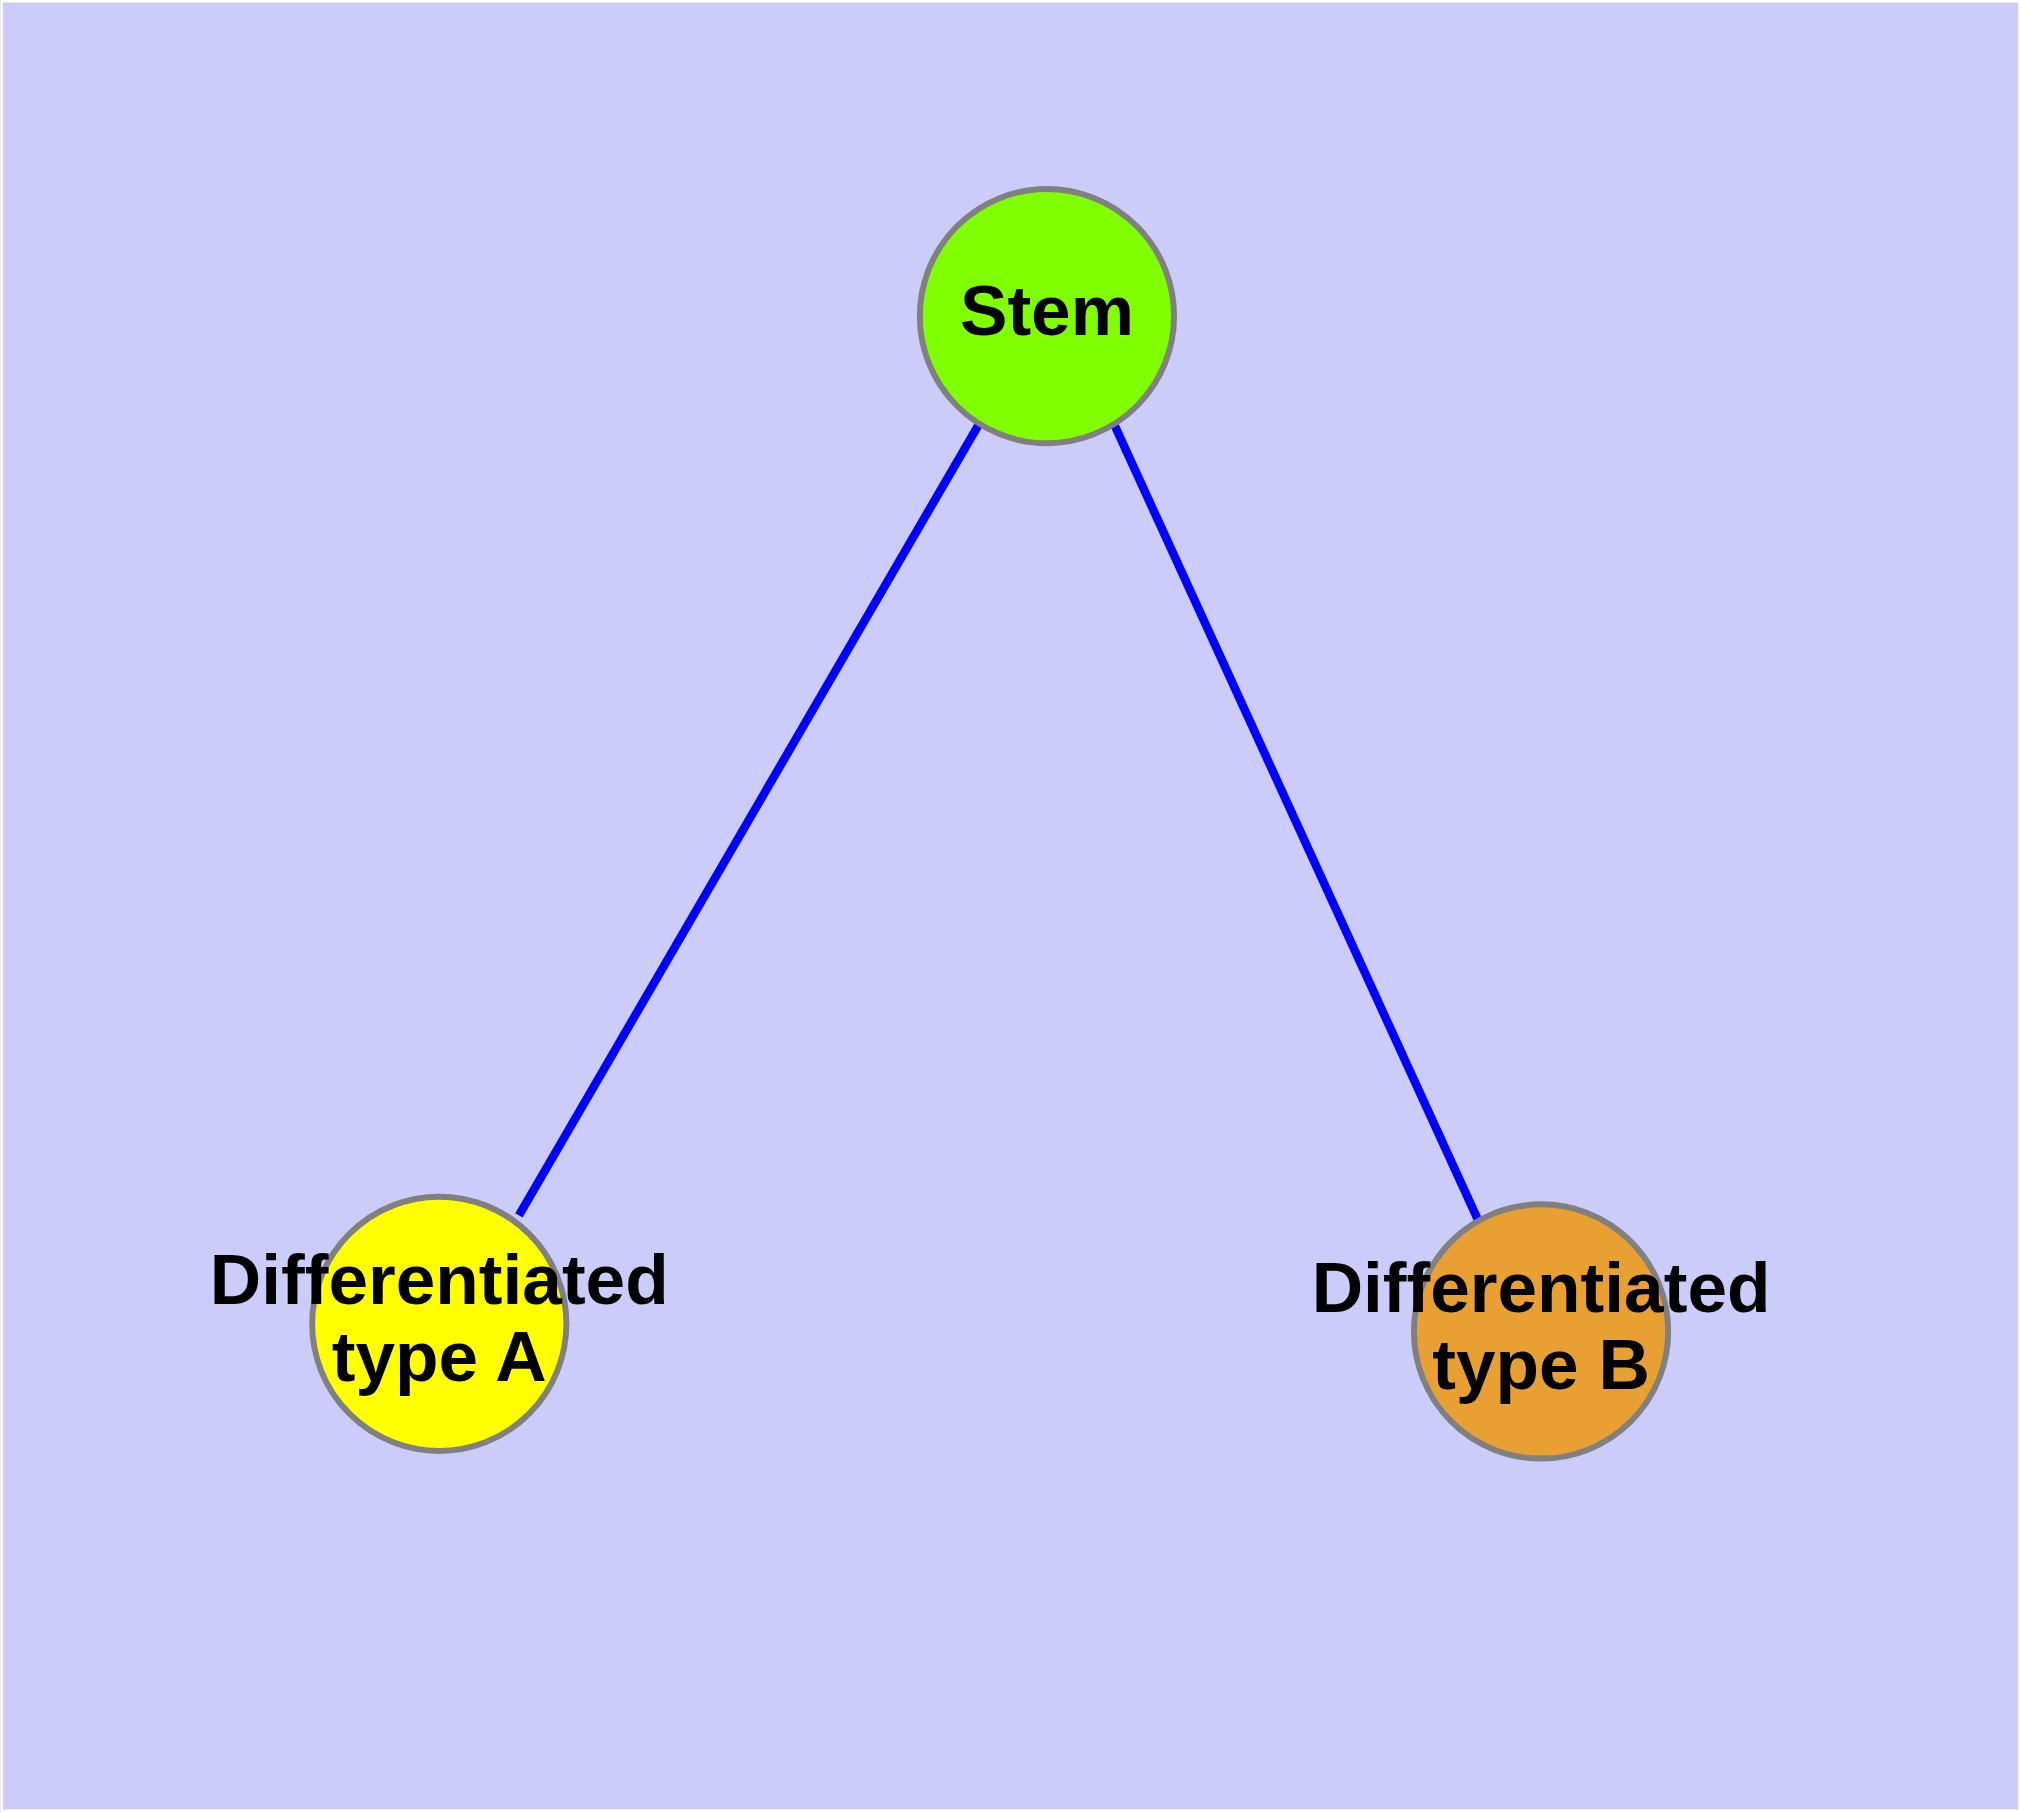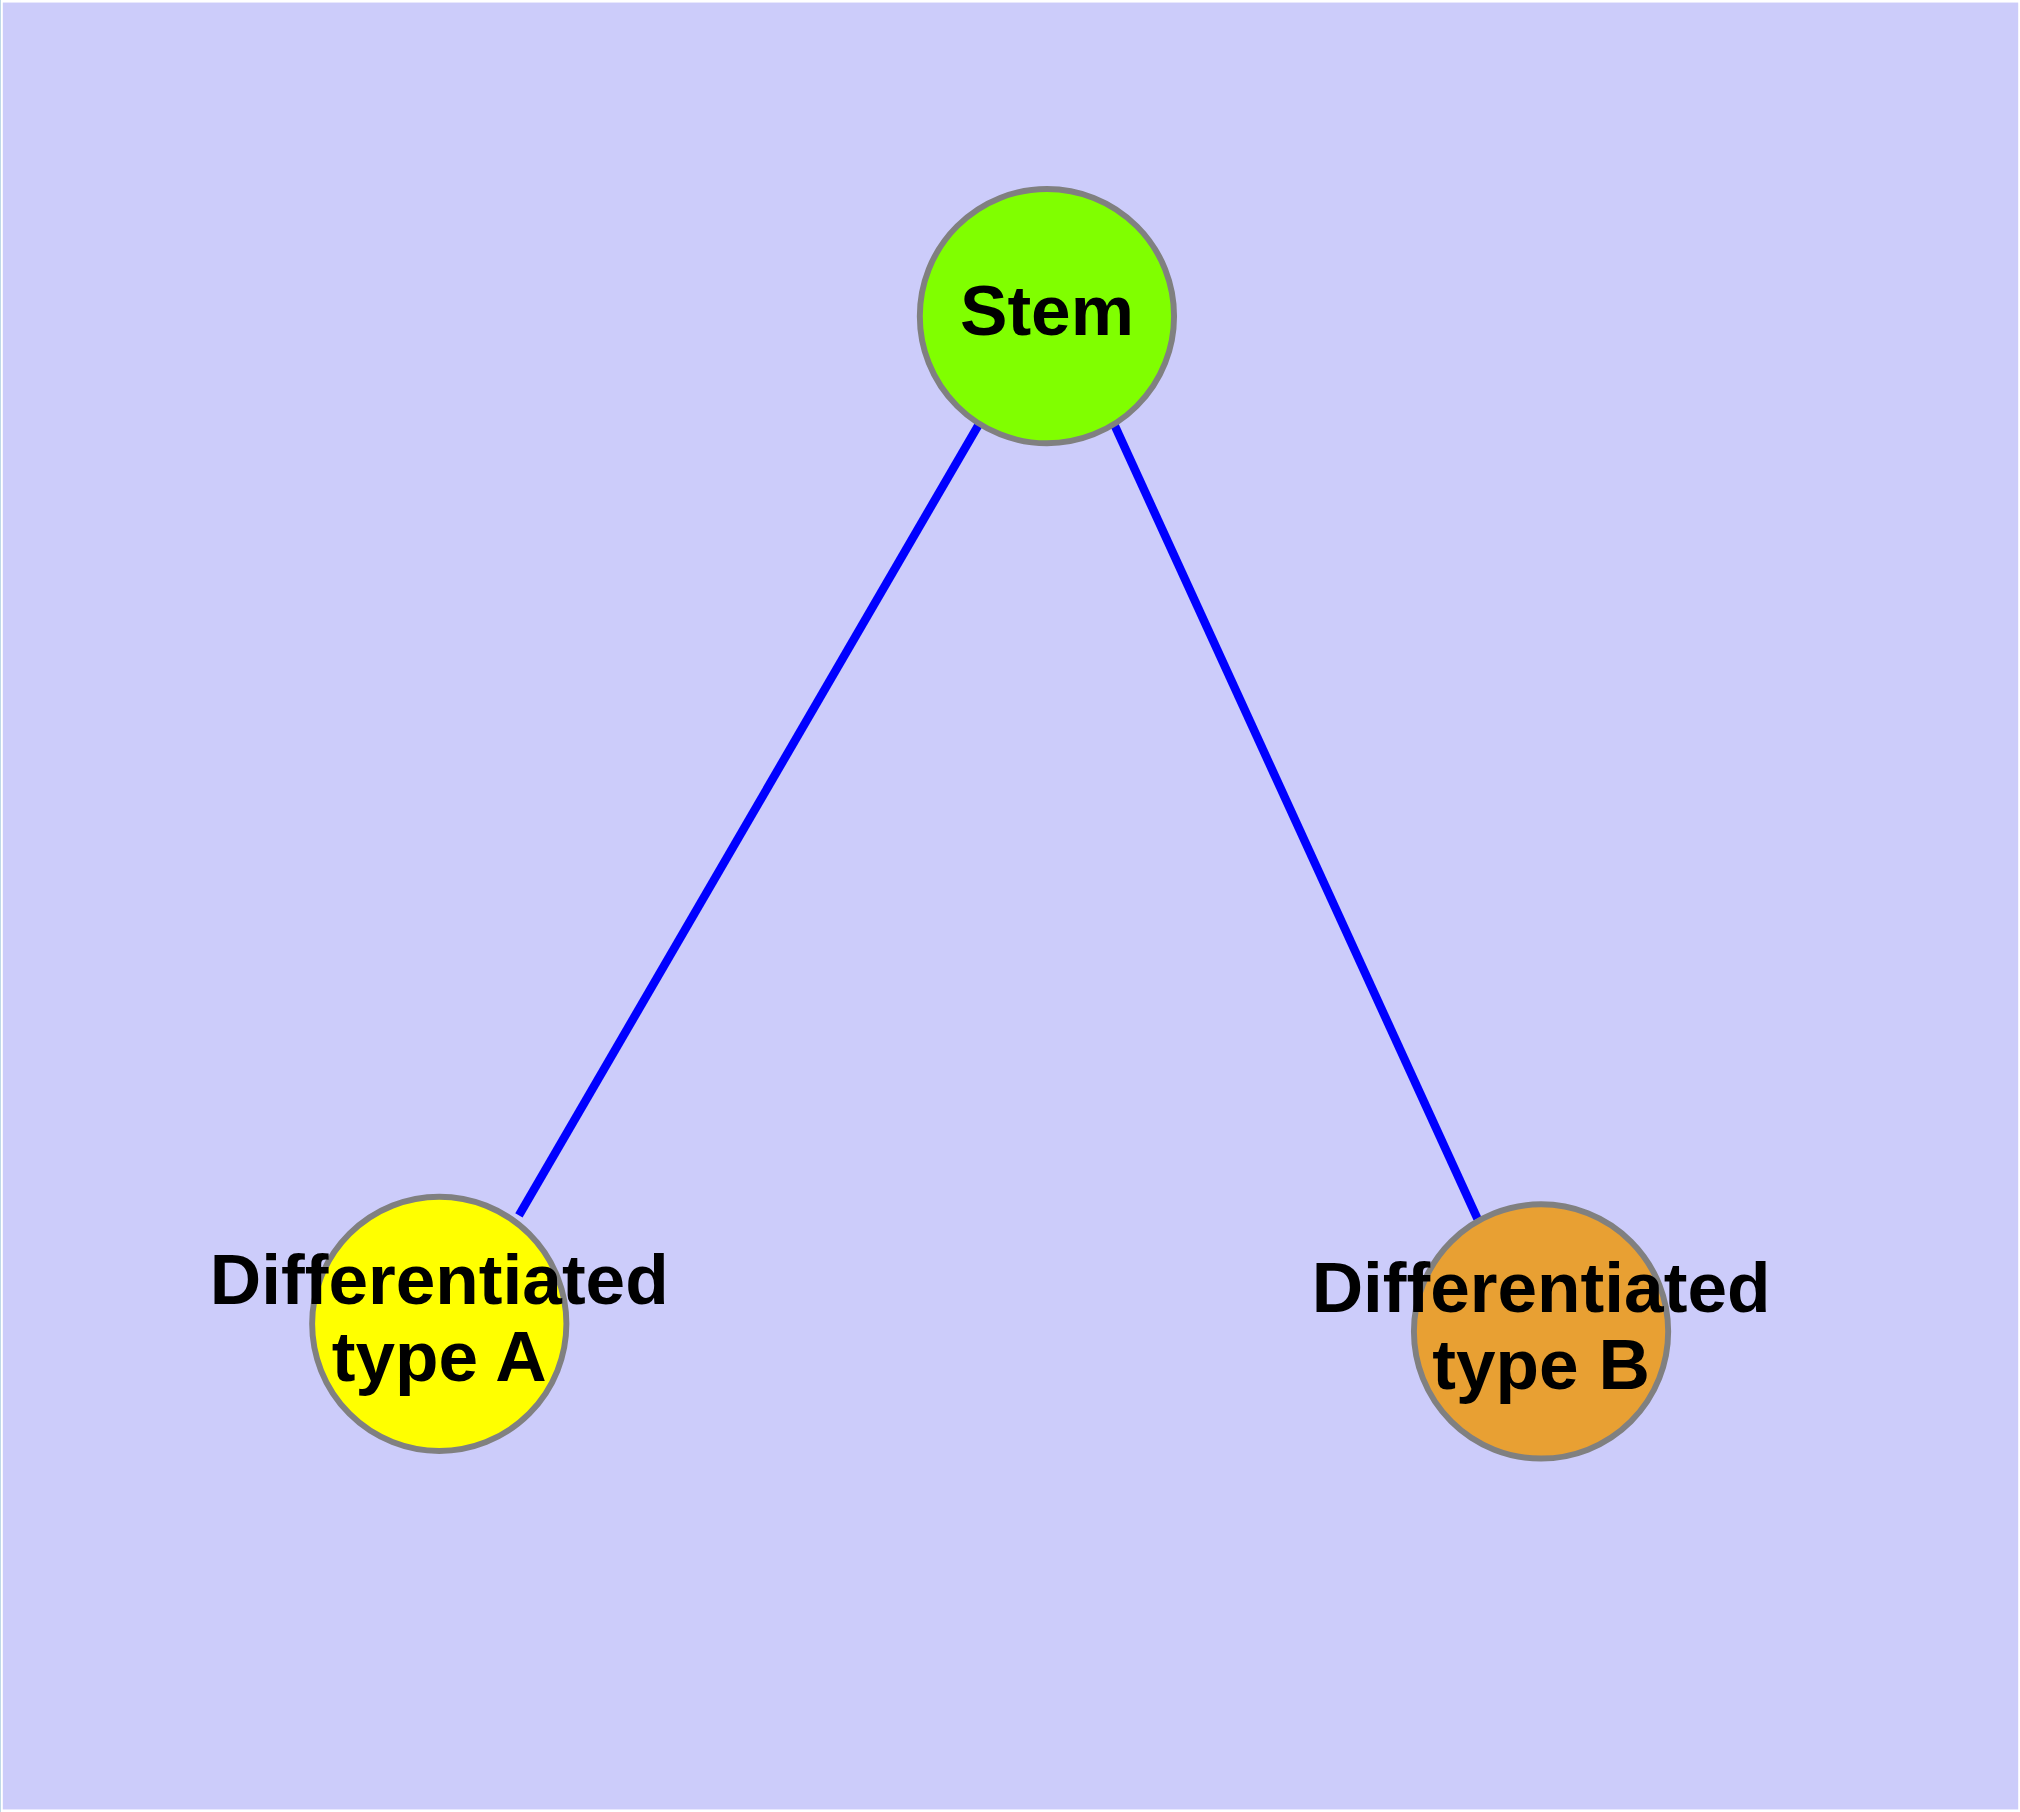--- a/index.html
+++ b/index.html
@@ -5,21 +5,21 @@
 <style>
   html, body {
     margin: 0;
     padding: 0;
     background: #ffffff;
   }
   #page {
     position: relative;
     width: 2021px;
     height: 1812px;
-    background: #0369a1;
+    background: #a3a3a3;
     overflow: hidden;
     font-family: "Liberation Sans", "DejaVu Sans", sans-serif;
   }
   #canvas {
     position: absolute;
     left: 0;
     top: 0;
     width: 2021px;
     height: 1812px;
     display: block;

